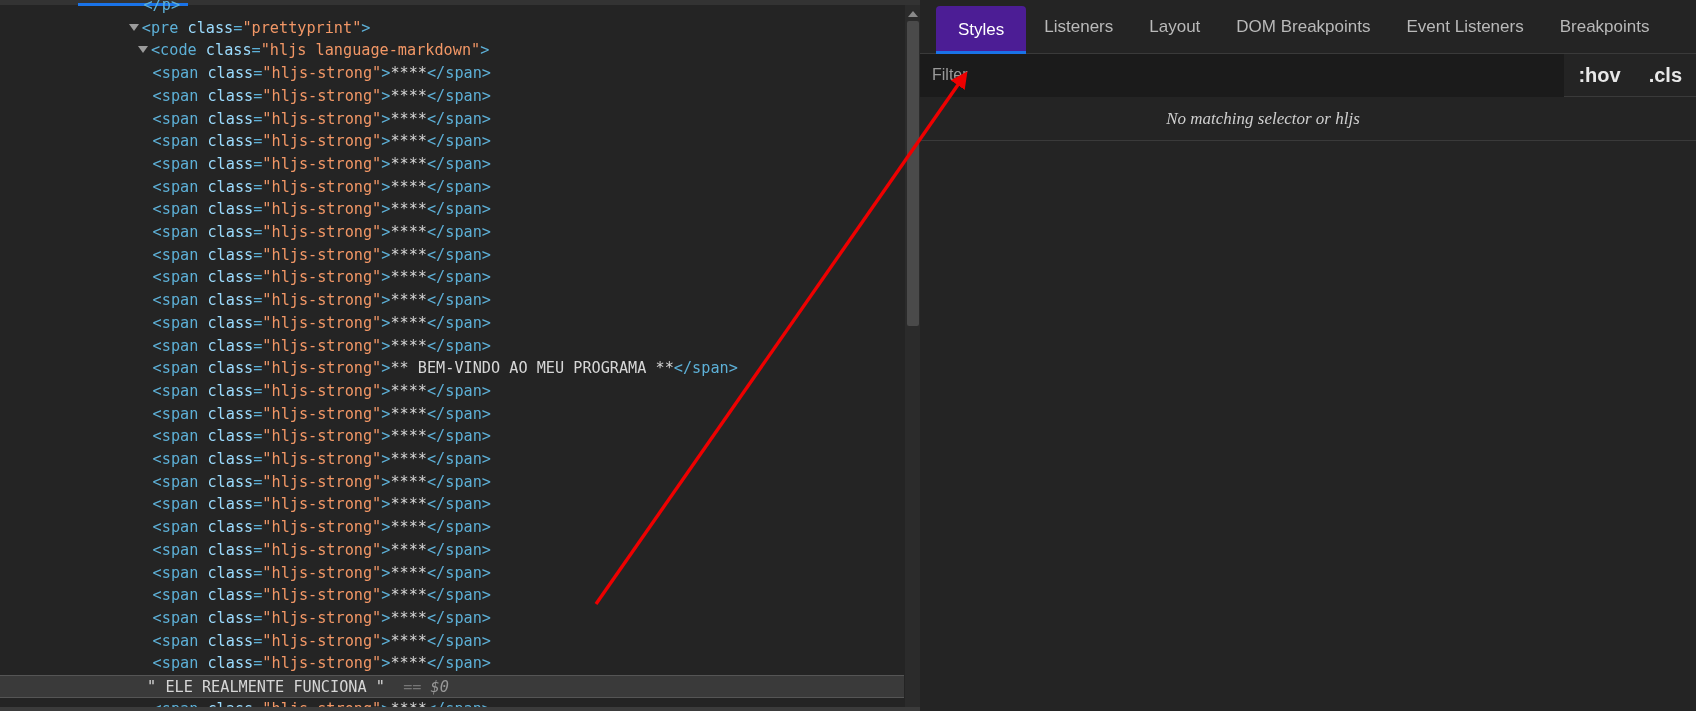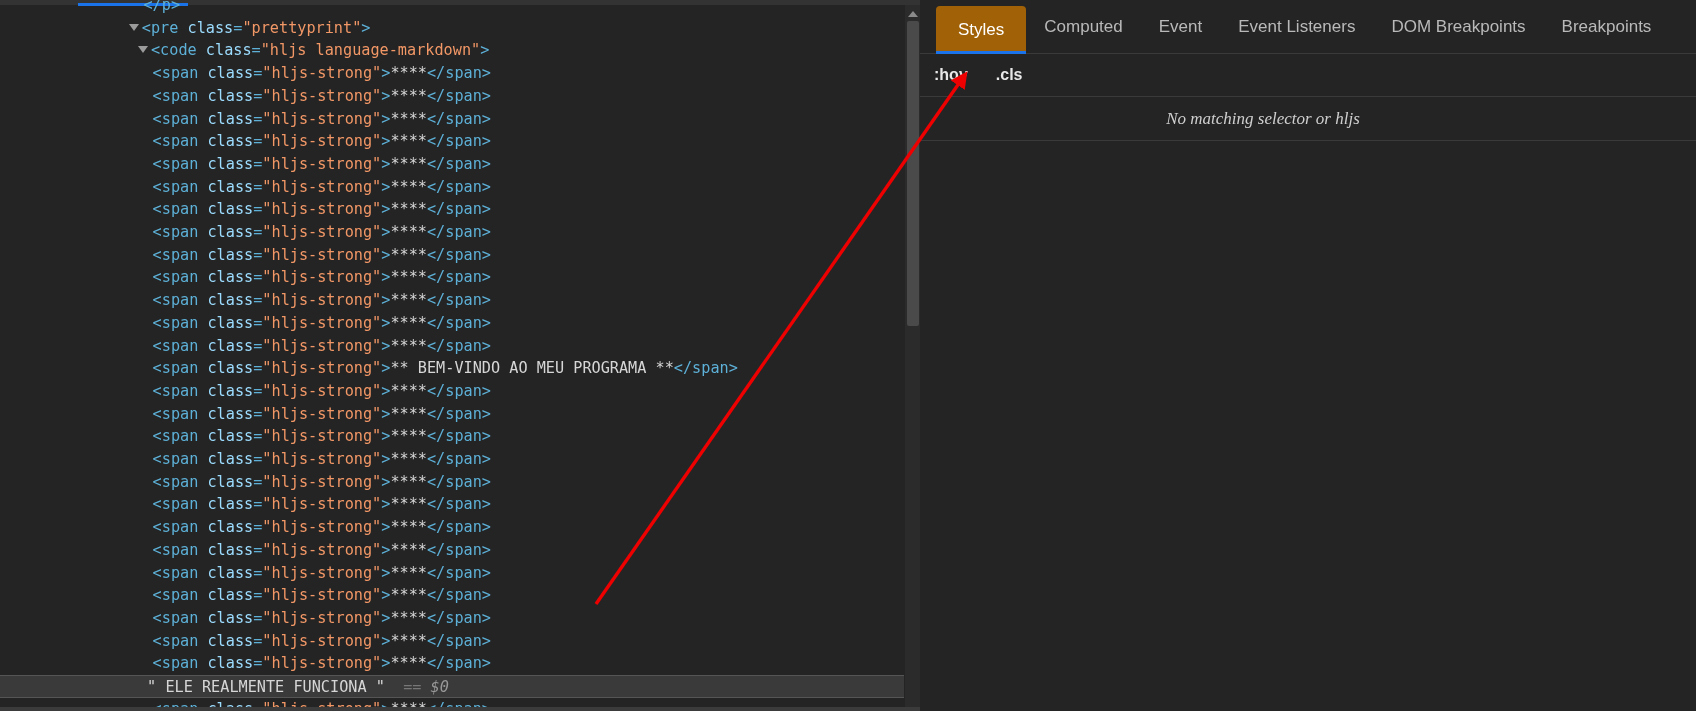--- a/index.html
+++ b/index.html
@@ -130,21 +130,21 @@
     position: relative;
     display: flex;
     align-items: center;
     padding: 0 18px;
     font-size: 17px;
     color: #b9b9b9;
     cursor: default;
     white-space: nowrap;
   }
   .tab.active {
-    background: #a16207;
+    background: #4c1d95;
     color: #ffffff;
     border-radius: 4px 4px 0 0;
     margin: 6px 0 0 0;
     padding: 0 22px;
   }
   .tab.active::after {
     content: "";
     position: absolute;
     left: 0; right: 0; bottom: -1px;
     height: 3px;
@@ -165,21 +165,21 @@
     border: none;
     outline: none;
     color: #d0d0d0;
     font-size: 16px;
     font-family: "Liberation Sans", sans-serif;
     padding: 0 12px;
   }
   .filter-input::placeholder { color: #9a9a9a; }
 
   .hov-btn, .cls-btn {
-    font-size: 16px;
+    font-size: 20px;
     font-weight: bold;
     color: #e8e8e8;
     padding: 0 14px;
     white-space: nowrap;
     cursor: default;
   }
 
   .no-match {
     height: 44px;
     display: flex;
@@ -230,37 +230,38 @@
     <div class="dom-bottom-bar"></div>
   </div>
 
   <div class="styles-panel">
 
     <div class="tabbar" id="tabbar">
         <div class="tab active">
           <span>Styles</span>
         </div>
         <div class="tab">
-          <span>Computed</span>
-        </div>
-        <div class="tab">
-          <span>Event</span>
+          <span>Listeners</span>
+        </div>
+        <div class="tab">
+          <span>Layout</span>
+        </div>
+        <div class="tab">
+          <span>DOM Breakpoints</span>
         </div>
         <div class="tab">
           <span>Event Listeners</span>
         </div>
         <div class="tab">
-          <span>DOM Breakpoints</span>
-        </div>
-        <div class="tab">
           <span>Breakpoints</span>
         </div>
       </div>
 
     <div class="filter-row">
+      <input class="filter-input" type="text" placeholder="Filter" style="">
       <div class="hov-btn">:hov</div>
       <div class="cls-btn">.cls</div>
     </div>
 
     <div class="no-match">No matching selector or hljs</div>
 
     <div class="styles-body"></div>
   </div>
 
   <svg class="annotation-arrow" viewBox="0 0 1696 711" width="1696" height="711">

